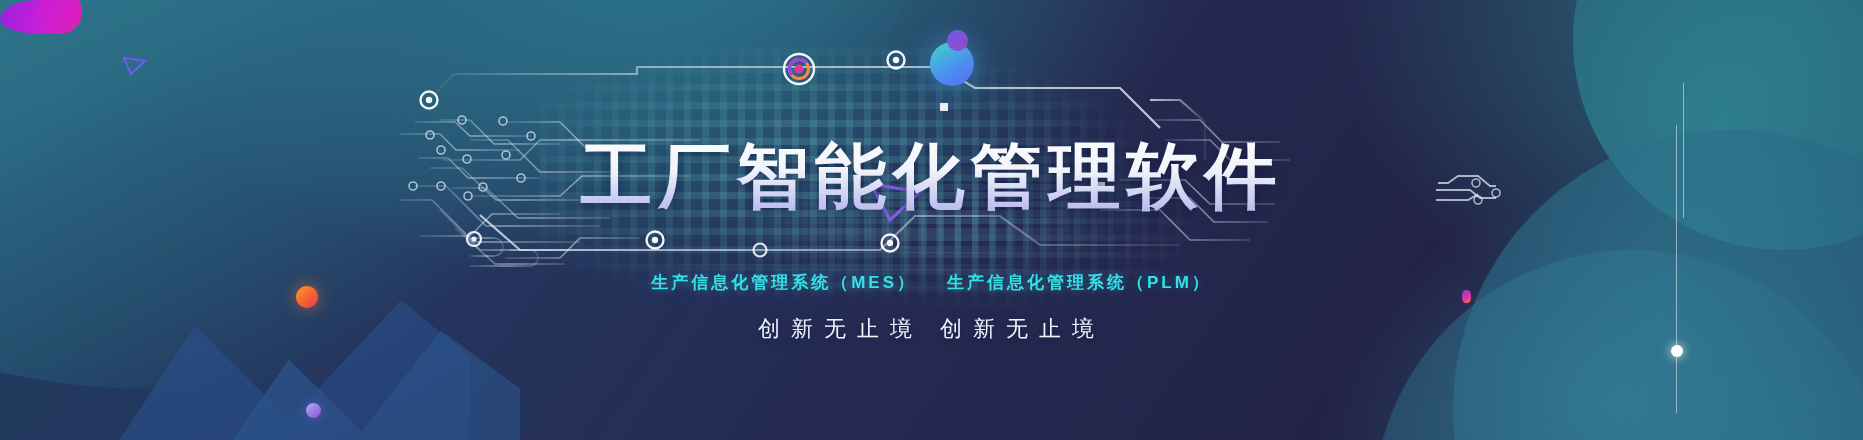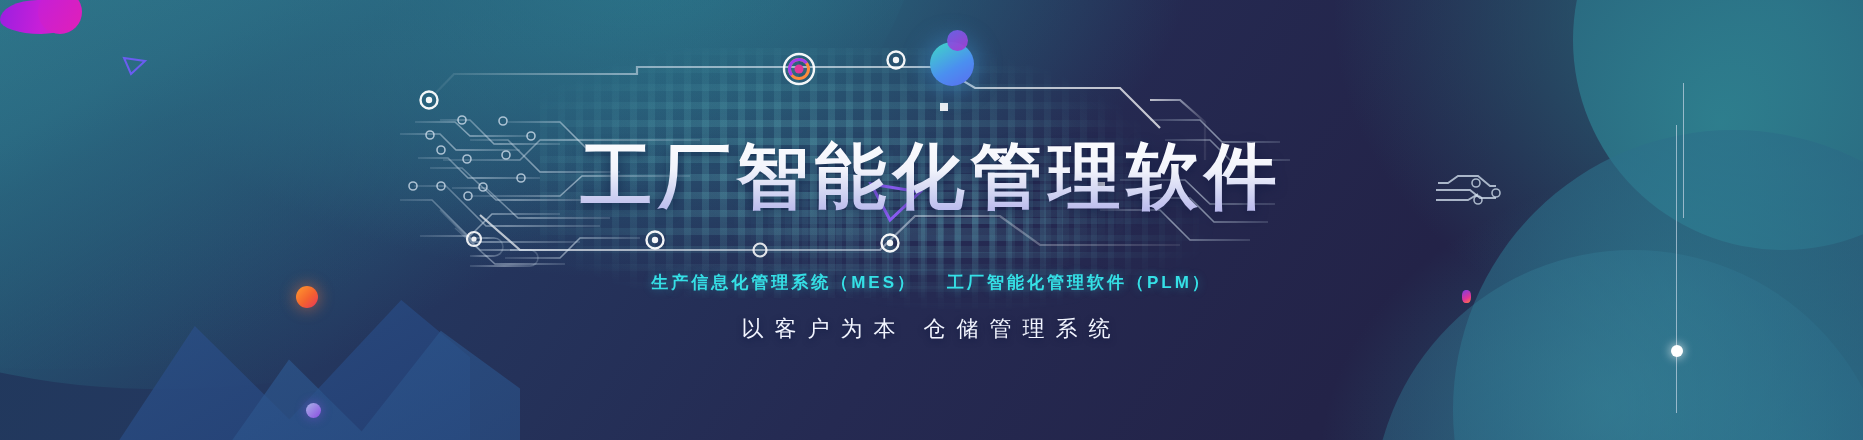--- a/index.html
+++ b/index.html
@@ -304,18 +304,18 @@
   </div>
 
   <div class="vline vline-1"></div>
   <div class="vline vline-2"></div>
   <div class="enddot"></div>
 
   <div class="title">工厂智能化管理软件</div>
 
   <div class="sub-row">
     <span class="sub-item">生产信息化管理系统（MES）</span>
-    <span class="sub-item">工厂智能化管理软件（PLM）</span>
+    <span class="sub-item">生产信息化管理系统（PLM）</span>
   </div>
 
-  <div class="tagline">以客户为本  仓储管理系统</div>
+  <div class="tagline">创新无止境  创新无止境</div>
 
 </div>
 
 </body></html>

